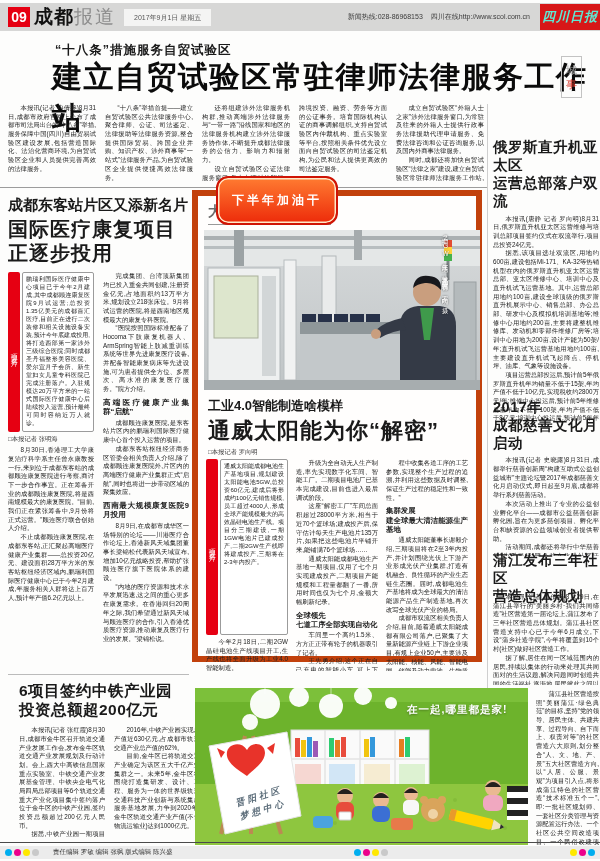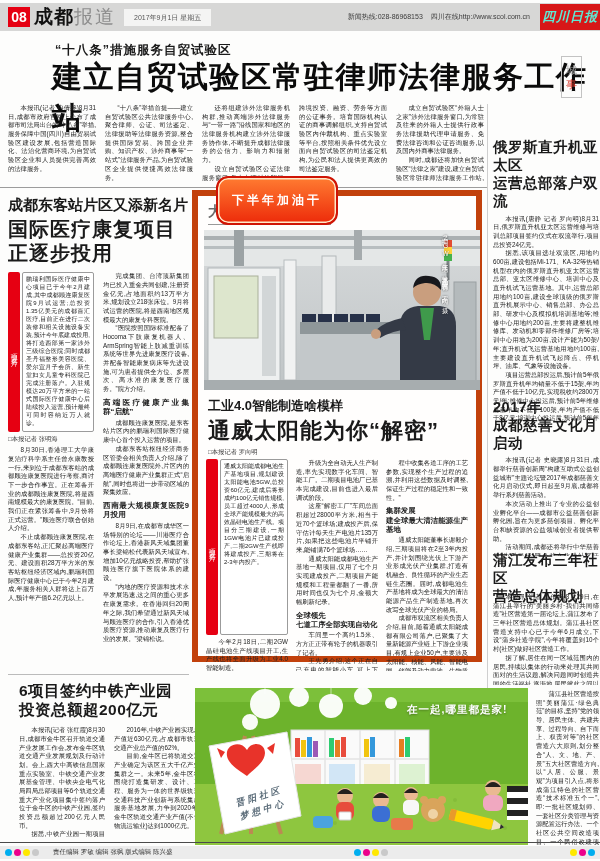--- a/index.html
+++ b/index.html
@@ -109,21 +109,21 @@
   .dots { display:flex; gap:2px; align-items:center; }
   .dot { width:7px; height:7px; border-radius:50%; }
   .d-c { background:#00aeef; } .d-m { background:#ec008c; } .d-y { background:#ffe800; } .d-g { background:#c9c9c9; }
   #footer .credits { margin-left:14px; }
   #footer .sp { flex:1; }
 </style>
 </head>
 <body>
 
 <div id="header" class="abs">
-  <div id="pageno">08</div>
+  <div id="pageno">09</div>
   <span id="secbold">成都</span>
   <span id="seclight">报道</span>
   <div id="datebox">2017年9月1日 星期五</div>
   <div id="headright">
     <span>新闻热线:028-86968153</span>
     <span>四川在线http://www.scol.com.cn</span>
   </div>
   <div id="masthead">四川日报</div>
 </div>
 

